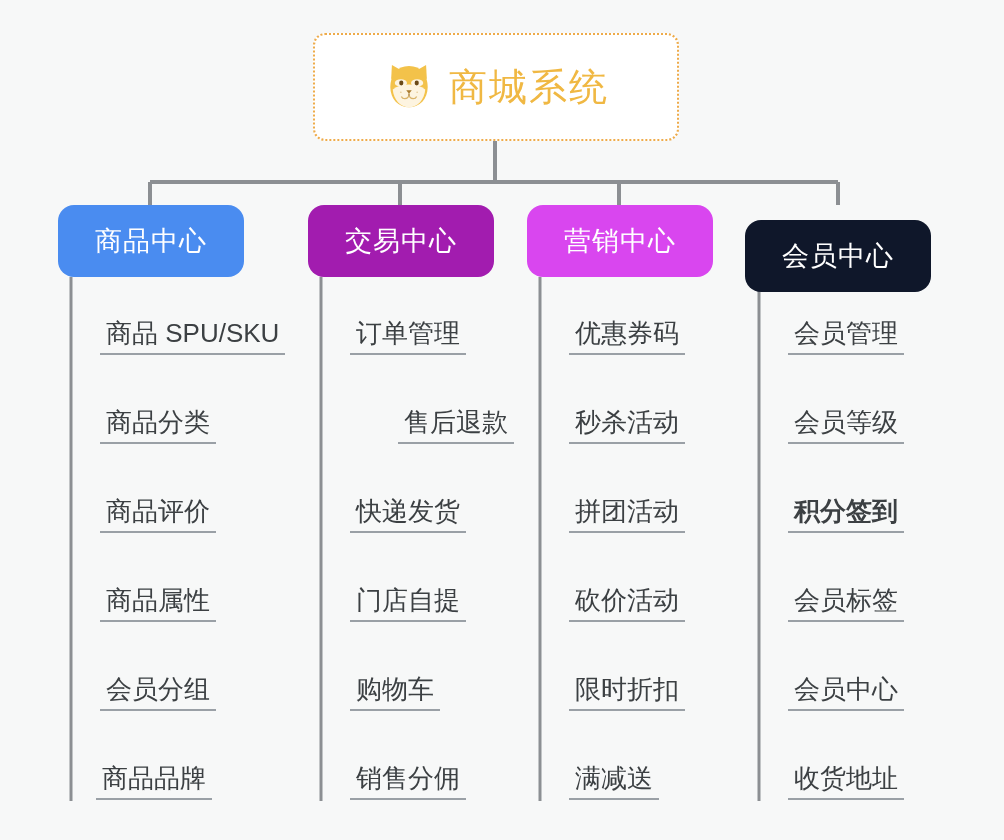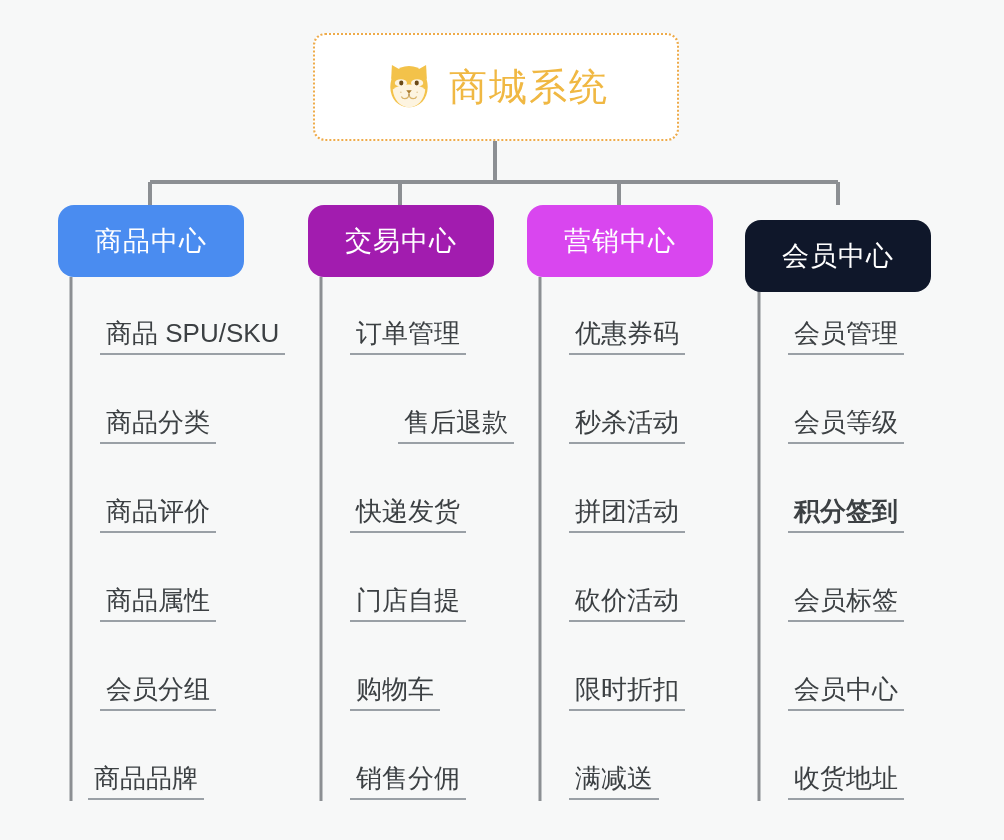--- a/index.html
+++ b/index.html
@@ -164,21 +164,21 @@
       </div>
       <div class="leaf" style="left: 100px; top: 489px;">
         <span class="leaf-label">商品评价</span>
       </div>
       <div class="leaf" style="left: 100px; top: 578px;">
         <span class="leaf-label">商品属性</span>
       </div>
       <div class="leaf" style="left: 100px; top: 667px;">
         <span class="leaf-label">会员分组</span>
       </div>
-      <div class="leaf" style="left: 88px; top: 756px; font-family: Liberation Serif, serif;">
+      <div class="leaf" style="left: 96px; top: 756px; font-family: Liberation Serif, serif;">
         <span class="leaf-label">商品品牌</span>
       </div>
       <div class="cat-box" style="left: 308px; top: 205px; background: #a21caf; text-align: right;">
         <span class="cat-label">交易中心</span>
       </div>
       <div class="leaf" style="left: 350px; top: 311px;">
         <span class="leaf-label">订单管理</span>
       </div>
       <div class="leaf" style="left: 350px; top: 400px; margin-left: 48px;">
         <span class="leaf-label">售后退款</span>

